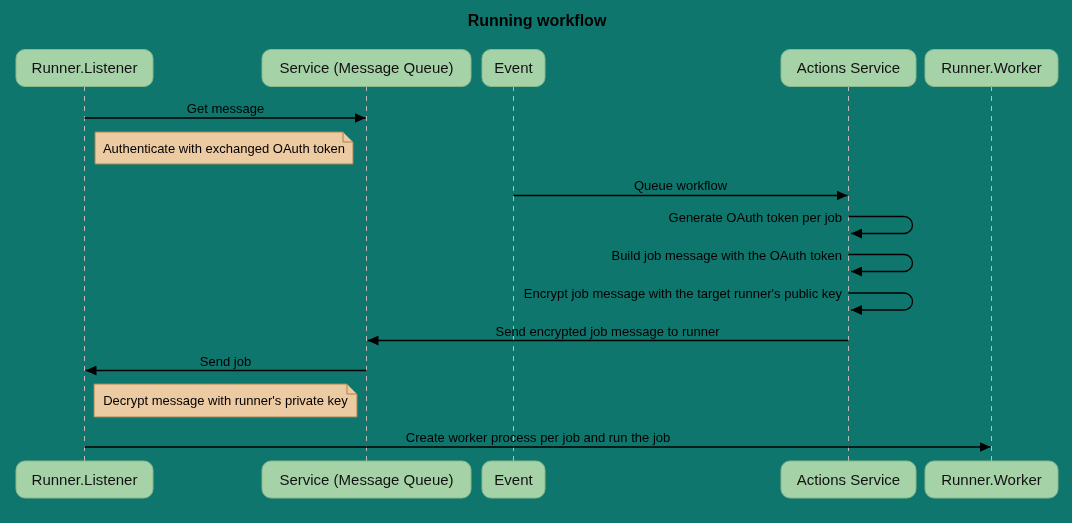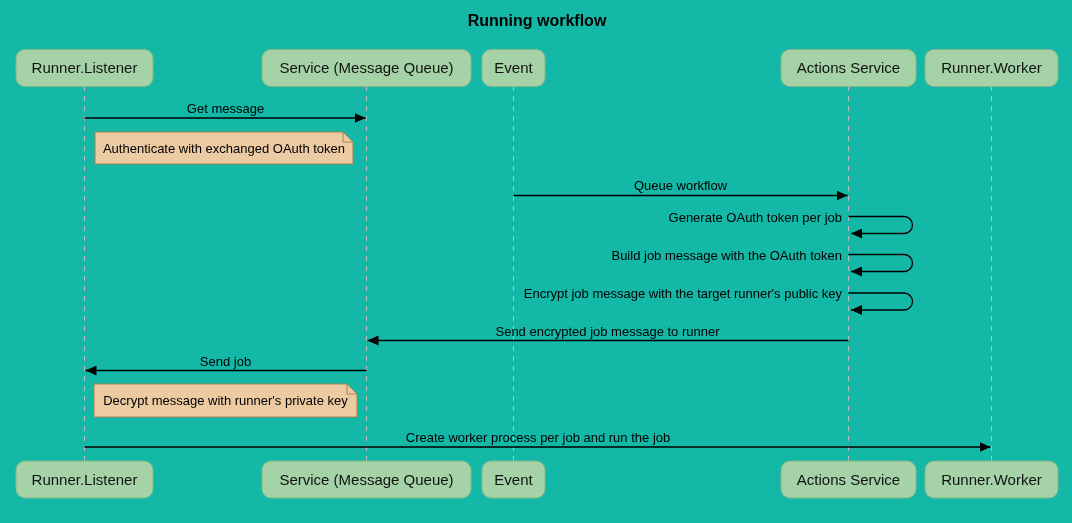--- a/index.html
+++ b/index.html
@@ -1,20 +1,20 @@
 <!DOCTYPE html>
 <html><head>
 <meta charset="utf-8">
 <style>
   html, body { margin: 0; padding: 0; background: #ffffff; }
   .canvas {
     position: relative;
     width: 1072px;
     height: 523px;
-    background: #14b8a6;
+    background: #0f766e;
     font-family: "Liberation Sans", sans-serif;
   }
   svg { display: block; }
   .ttl    { font: 700 16px "Liberation Sans", sans-serif; fill: #000000; }
   .alabel { font: 15px "Liberation Sans", sans-serif; fill: #111111; }
   .msg    { font: 13px "Liberation Sans", sans-serif; fill: #000000; }
   .lifeline { stroke: #bcbcbc; stroke-width: 1; stroke-dasharray: 5 5; fill: none; }
   .actor  { fill: #a5d3a7; stroke: #86b989; stroke-width: 1; }
   .mline  { stroke: #000000; stroke-width: 1.3; fill: none; }
   .note   { fill: #eccaa2; stroke: #a9834f; stroke-width: 1; }

